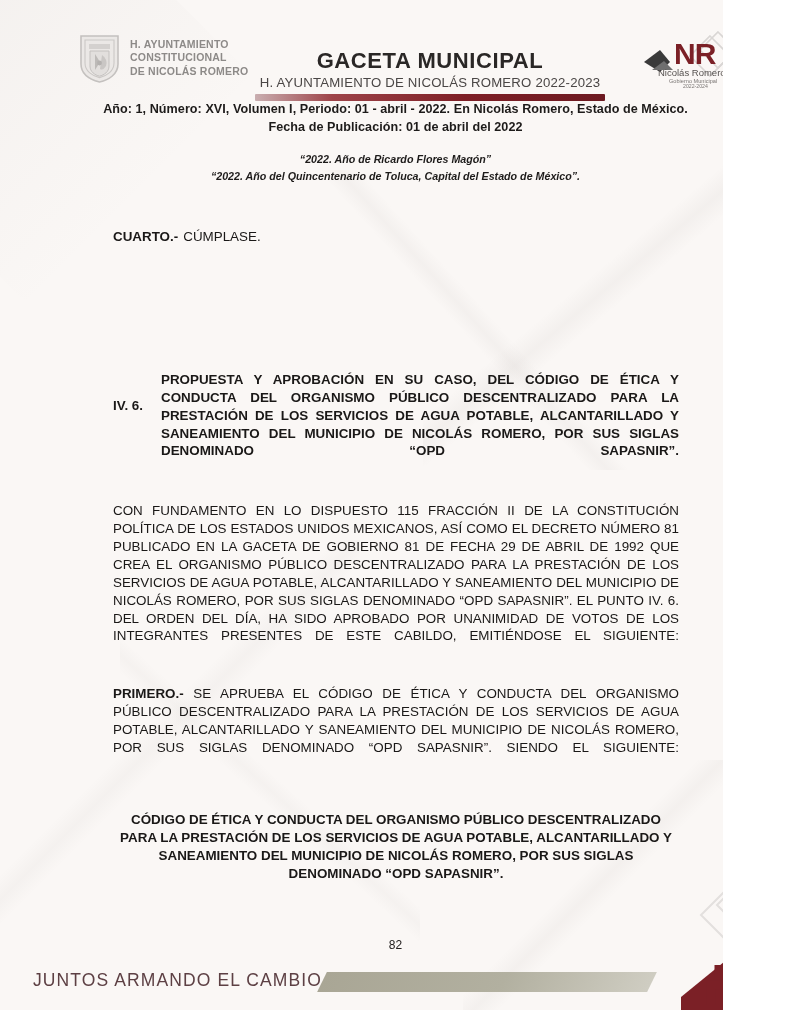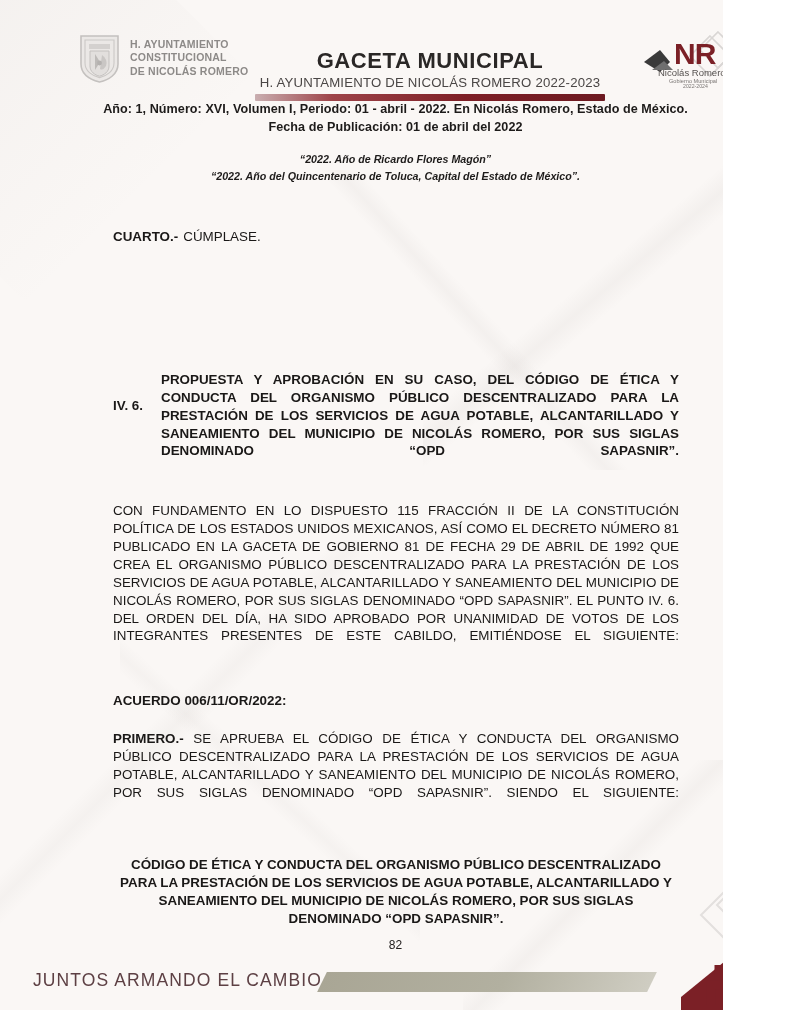--- a/index.html
+++ b/index.html
@@ -295,21 +295,20 @@
       <b>CUARTO.-</b><span class="sp"></span><span>CÚMPLASE.</span>
     </p>
 
     <div class="heading-row">
       <div class="heading-num">IV. 6.</div>
       <div class="heading-body">PROPUESTA Y APROBACIÓN EN SU CASO, DEL CÓDIGO DE ÉTICA Y CONDUCTA DEL ORGANISMO PÚBLICO DESCENTRALIZADO PARA LA PRESTACIÓN DE LOS SERVICIOS DE AGUA POTABLE, ALCANTARILLADO Y SANEAMIENTO DEL MUNICIPIO DE NICOLÁS ROMERO, POR SUS SIGLAS DENOMINADO “OPD SAPASNIR”.</div>
     </div>
 
     <p class="para p-fundamento">CON FUNDAMENTO EN LO DISPUESTO 115 FRACCIÓN II DE LA CONSTITUCIÓN POLÍTICA DE LOS ESTADOS UNIDOS MEXICANOS, ASÍ COMO EL DECRETO NÚMERO 81 PUBLICADO EN LA GACETA DE GOBIERNO 81 DE FECHA 29 DE ABRIL DE 1992 QUE CREA EL ORGANISMO PÚBLICO DESCENTRALIZADO PARA LA PRESTACIÓN DE LOS SERVICIOS DE AGUA POTABLE, ALCANTARILLADO Y SANEAMIENTO DEL MUNICIPIO DE NICOLÁS ROMERO, POR SUS SIGLAS DENOMINADO “OPD SAPASNIR”.  EL PUNTO IV. 6. DEL ORDEN DEL DÍA, HA SIDO APROBADO POR UNANIMIDAD DE VOTOS DE LOS INTEGRANTES PRESENTES DE ESTE CABILDO, EMITIÉNDOSE EL SIGUIENTE:</p>
 
-    <div class="acuerdo">ACUERDO 006/11/OR/2022:</div>
 
     <p class="para p-primero"><b>PRIMERO.-</b> <span>SE APRUEBA EL CÓDIGO DE ÉTICA Y CONDUCTA DEL ORGANISMO PÚBLICO DESCENTRALIZADO PARA LA PRESTACIÓN DE LOS SERVICIOS DE AGUA POTABLE, ALCANTARILLADO Y SANEAMIENTO DEL MUNICIPIO DE NICOLÁS ROMERO, POR SUS SIGLAS DENOMINADO “OPD SAPASNIR”. SIENDO EL SIGUIENTE:</span></p>
 
     <div class="codigo-title">CÓDIGO DE ÉTICA Y CONDUCTA DEL ORGANISMO PÚBLICO DESCENTRALIZADO PARA LA PRESTACIÓN DE LOS SERVICIOS DE AGUA POTABLE, ALCANTARILLADO Y SANEAMIENTO DEL MUNICIPIO DE NICOLÁS ROMERO, POR SUS SIGLAS DENOMINADO “OPD SAPASNIR”.</div>
   </div>
 
   <div class="page-num">82</div>
 
   <div class="footer-band">
     <div class="footer-slogan">JUNTOS ARMANDO EL CAMBIO</div>

